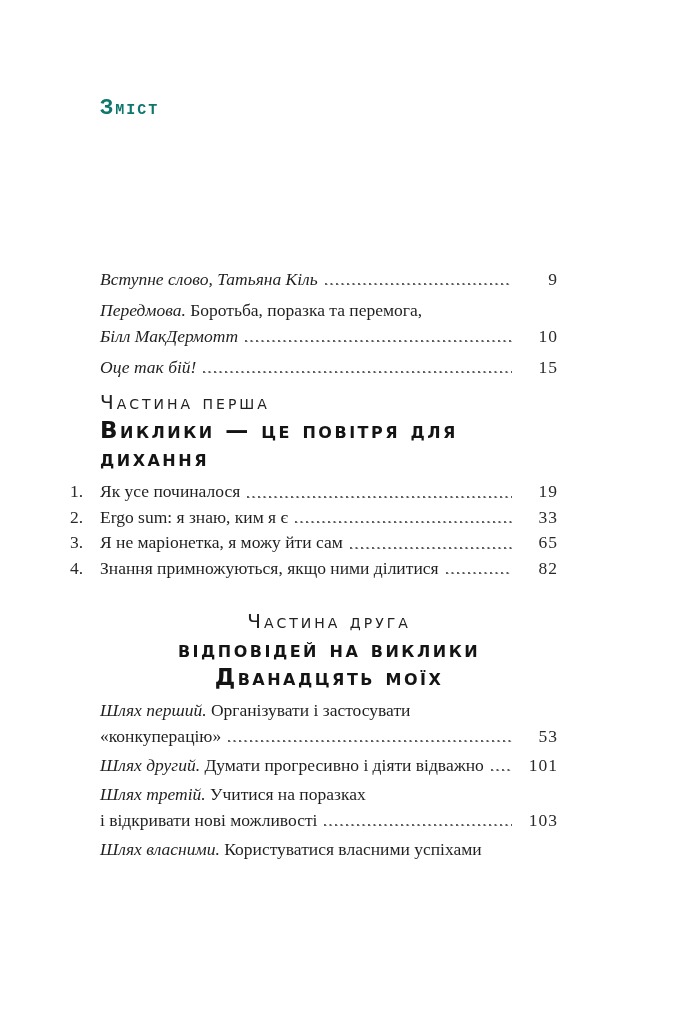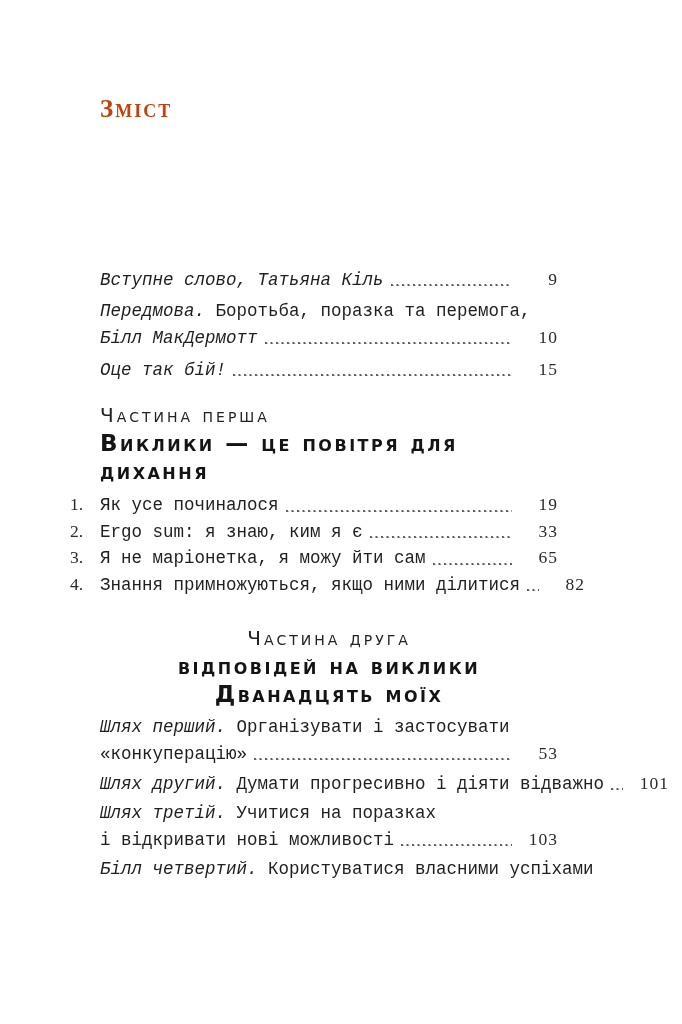--- a/index.html
+++ b/index.html
@@ -10,61 +10,61 @@
     margin: 0 auto;
     background: #ffffff;
     color: #1f1f1f;
     box-sizing: border-box;
     padding: 96px 124px 0 100px;
     overflow: hidden;
     font-family: "Liberation Serif", serif;
   }
   
   .title {
-    font-family: Liberation Serif, serif;
+    font-family: Liberation Mono, monospace;
     font-weight: 700;
     font-variant-caps: small-caps;
-    font-size: 25px;
+    font-size: 22px;
     line-height: 26px;
     letter-spacing: 2px;
-    color: #c2410c;
+    color: #0f766e;
   }
   
   .list { }
   .frontmatter { margin-top: 144px; }
   .entry { margin-bottom: 5px; }
   .row {
     display: flex;
     align-items: baseline;
     font-size: 17.5px;
     line-height: 26px;
     white-space: nowrap;
   }
   .row em { font-style: italic; }
-  .txt { flex: none; font-family: Liberation Mono, monospace; }
+  .txt { flex: none; }
   .leader {
     flex: 1 1 auto;
     align-self: stretch;
     margin: 0 8px 0 7px;
     background-image: radial-gradient(circle at 1.2px 1.2px, #5a5a5a 1.05px, rgba(0,0,0,0) 1.25px);
     background-size: 5.5px 3px;
     background-repeat: repeat-x;
     background-position: left bottom 6px;
     min-width: 12px;
   }
   .pagenum {
     flex: none;
     width: 38px;
     text-align: right;
     letter-spacing: 1px;
     color: #2a2a2a;
   }
   
   .part { font-family: "DejaVu Sans", sans-serif; }
-  .part1 { margin-top: 18px; }
+  .part1 { margin-top: 8px; }
   .part2 { margin-top: 26px; text-align: center; }
   .kicker {
     font-size: 20px;
     line-height: 28px;
     font-weight: 400;
     font-variant-caps: small-caps;
     letter-spacing: 3px;
     color: #222222;
   }
   .ptitle {
@@ -192,18 +192,18 @@
             <span class="txt"><em>Шлях третій.</em><span> Учитися на поразках</span></span>
           </div>
           <div class="row">
             <span class="txt"><span>і відкривати нові можливості</span></span>
             <span class="leader"></span>
             <span class="pagenum">103</span>
           </div>
         </div>
         <div class="entry">
           <div class="row">
-            <span class="txt"><em>Білл четвертий.</em><span> Користуватися власними успіхами</span></span>
+            <span class="txt"><em>Шлях власними.</em><span> Користуватися власними успіхами</span></span>
           </div>
         </div>
       </div>
     </div>
 </div>
 
 </body></html>

